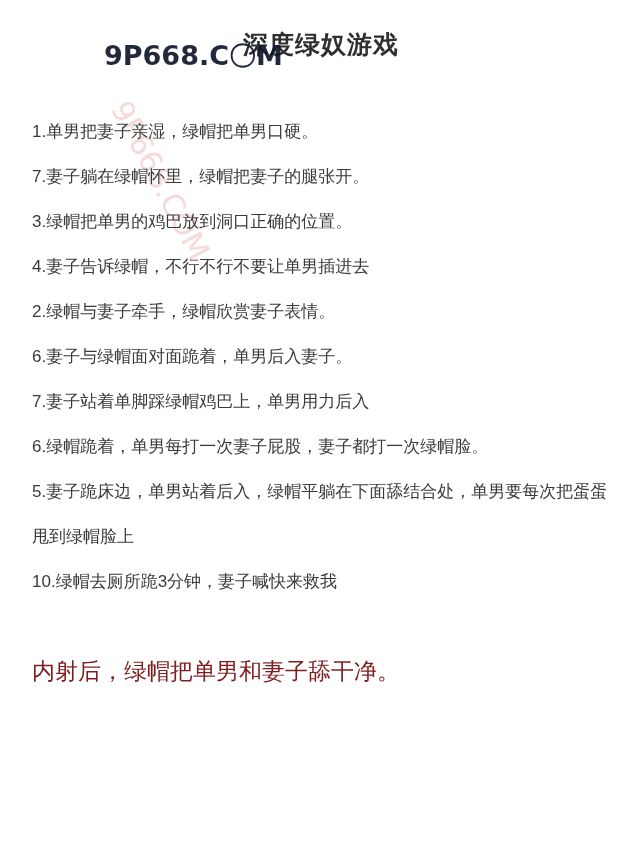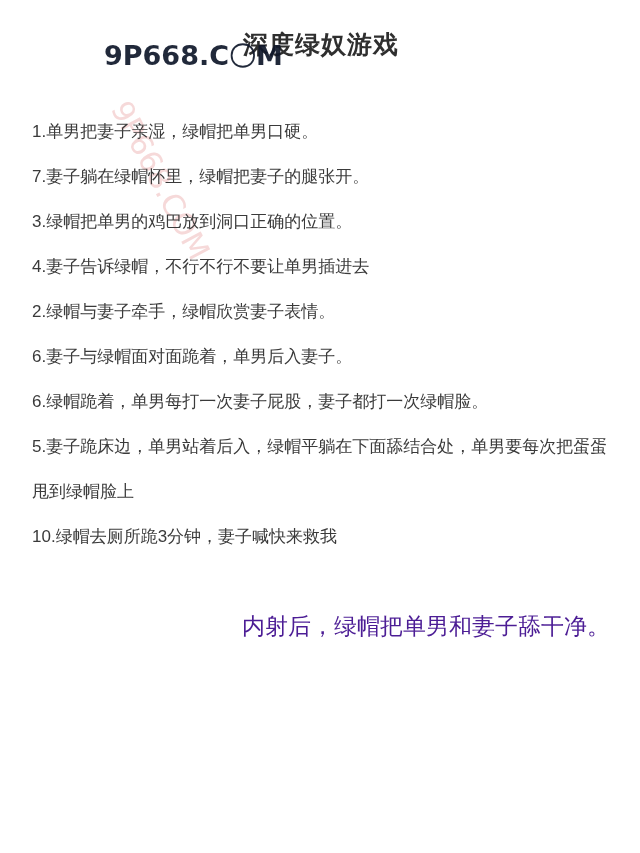--- a/index.html
+++ b/index.html
@@ -68,45 +68,45 @@
   .line {
     white-space: pre-wrap;
     word-break: break-all;
   }
   .spacer {
     height: 45px;
   }
   .closing {
     position: relative;
     z-index: 2;
-    color: #4c1d95;
+    color: #7f1d1d;
     font-size: 23px;
     line-height: 45px;
     margin-top: 0;
-    text-align: right;
   }
 </style>
 </head>
 <body>
 
 <div class="page">
 
   <h1 class="doc-title">深度绿奴游戏</h1>
 
   <div class="watermark-diag">9P668.COM</div>
 
   <div class="watermark-main">9P668.C〇M</div>
 
   <div class="body-text">
     <div class="line">1.单男把妻子亲湿，绿帽把单男口硬。</div>
     <div class="line">7.妻子躺在绿帽怀里，绿帽把妻子的腿张开。</div>
     <div class="line">3.绿帽把单男的鸡巴放到洞口正确的位置。</div>
     <div class="line">4.妻子告诉绿帽，不行不行不要让单男插进去</div>
     <div class="line">2.绿帽与妻子牵手，绿帽欣赏妻子表情。</div>
     <div class="line">6.妻子与绿帽面对面跪着，单男后入妻子。</div>
+    <div class="line">7.妻子站着单脚踩绿帽鸡巴上，单男用力后入</div>
     <div class="line">6.绿帽跪着，单男每打一次妻子屁股，妻子都打一次绿帽脸。</div>
     <div class="line">5.妻子跪床边，单男站着后入，绿帽平躺在下面舔结合处，单男要每次把蛋蛋甩到绿帽脸上</div>
     <div class="line">10.绿帽去厕所跪3分钟，妻子喊快来救我</div>
     <div class="spacer"></div>
   </div>
 
   <div class="closing">内射后，绿帽把单男和妻子舔干净。</div>
 
 </div>
 

